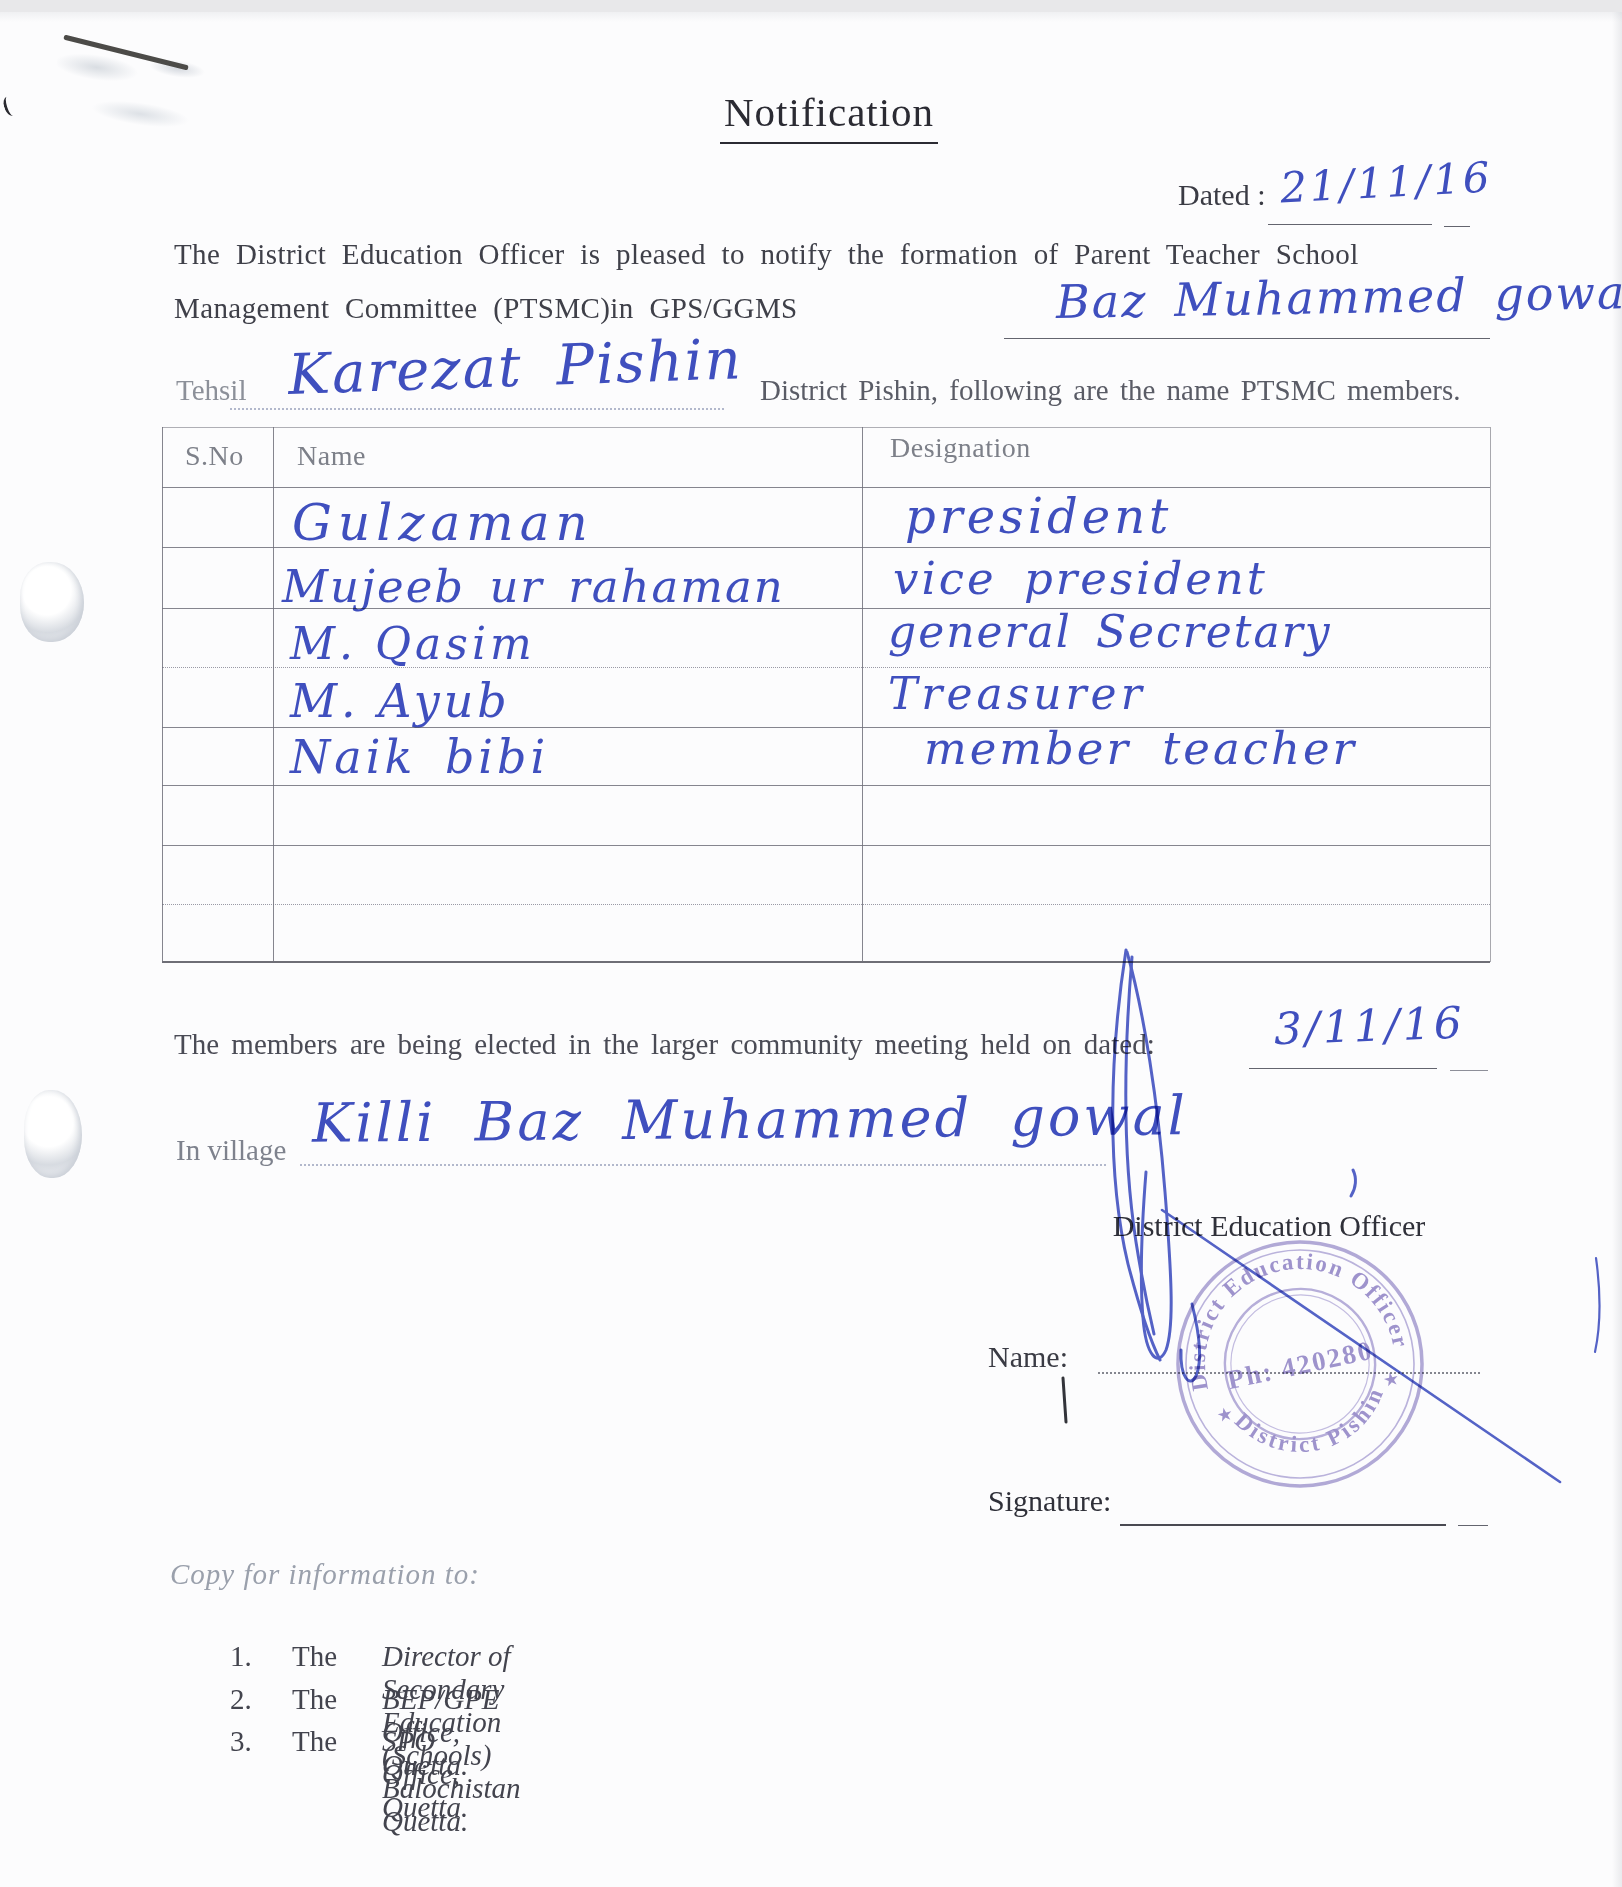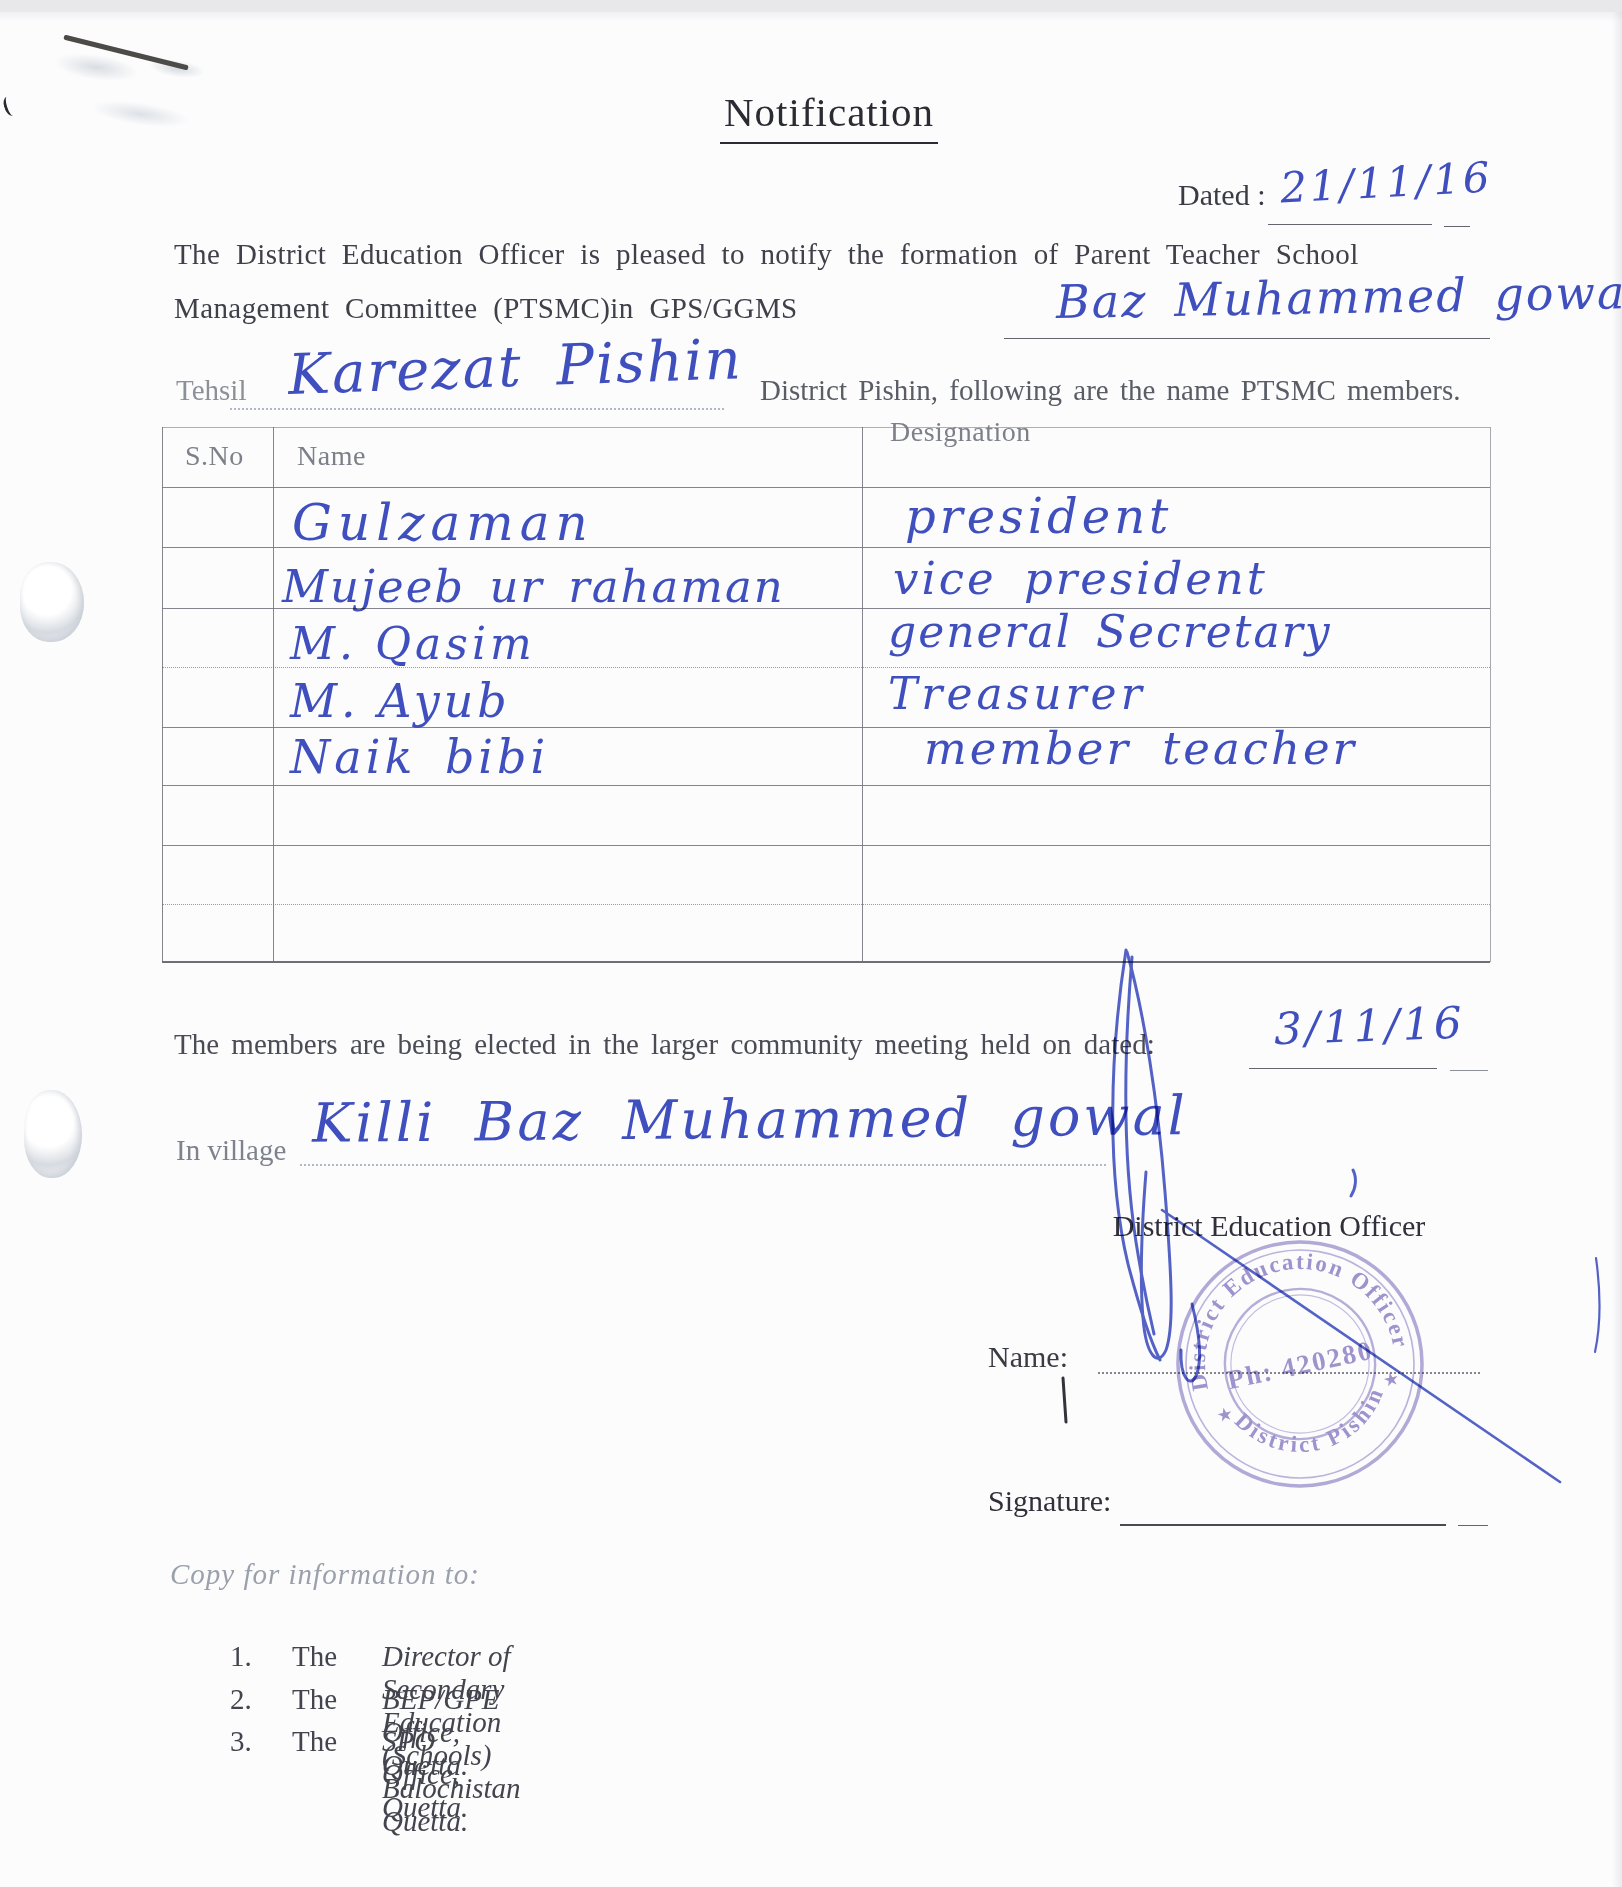--- a/index.html
+++ b/index.html
@@ -113,21 +113,21 @@
     <div class="tline dot" style="left:162px;top:892px;width:1328px;"></div>
     <div class="tline dark" style="left:162px;top:949px;width:1328px;"></div>
 
     <div class="tline v" style="left:162px;top:415px;height:535px;"></div>
     <div class="tline v" style="left:273px;top:415px;height:535px;"></div>
     <div class="tline v" style="left:862px;top:415px;height:535px;"></div>
     <div class="tline v" style="left:1490px;top:415px;height:535px;opacity:.6;"></div>
 
     <div class="th" style="left:185px;top:428px;">S.No</div>
     <div class="th" style="left:297px;top:428px;">Name</div>
-    <div class="th" style="left:890px;top:404px;text-align:center;">Designation</div>
+    <div class="th" style="left:890px;top:420px;text-align:center;">Designation</div>
 
     <div class="hw" style="left:292px;top:482px;font-size:50px;letter-spacing:6px;">Gulzaman</div>
     <div class="hw" style="left:905px;top:476px;font-size:48px;letter-spacing:4px;">president</div>
     <div class="hw" style="left:282px;top:548px;font-size:45px;letter-spacing:2px;word-spacing:8px;">Mujeeb ur rahaman</div>
     <div class="hw" style="left:893px;top:540px;font-size:45px;letter-spacing:3px;word-spacing:10px;">vice president</div>
     <div class="hw" style="left:290px;top:606px;font-size:44px;letter-spacing:4px;">M. Qasim</div>
     <div class="hw" style="left:888px;top:594px;font-size:44px;letter-spacing:2px;word-spacing:8px;">general Secretary</div>
     <div class="hw" style="left:290px;top:662px;font-size:46px;letter-spacing:4px;">M. Ayub</div>
     <div class="hw" style="left:888px;top:656px;font-size:44px;letter-spacing:4px;">Treasurer</div>
     <div class="hw" style="left:290px;top:718px;font-size:46px;letter-spacing:4px;word-spacing:10px;">Naik bibi</div>

